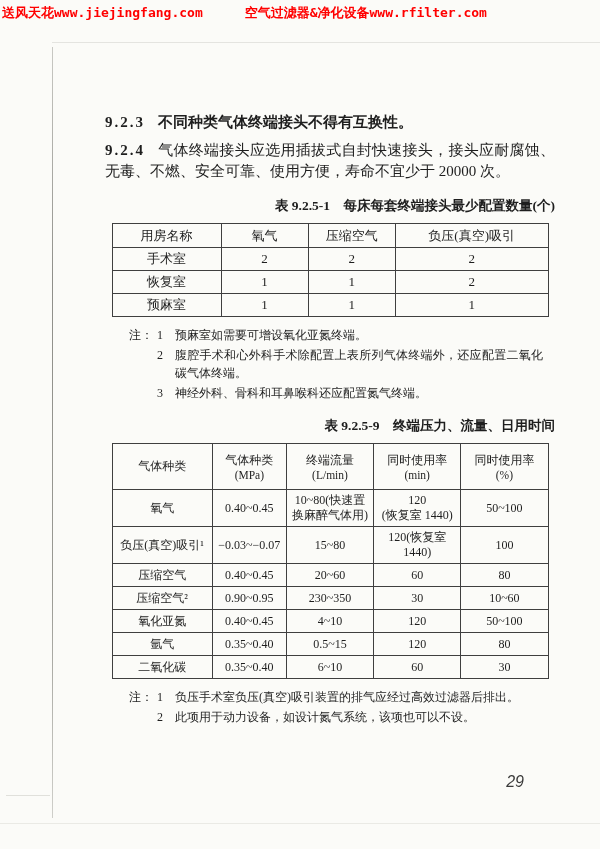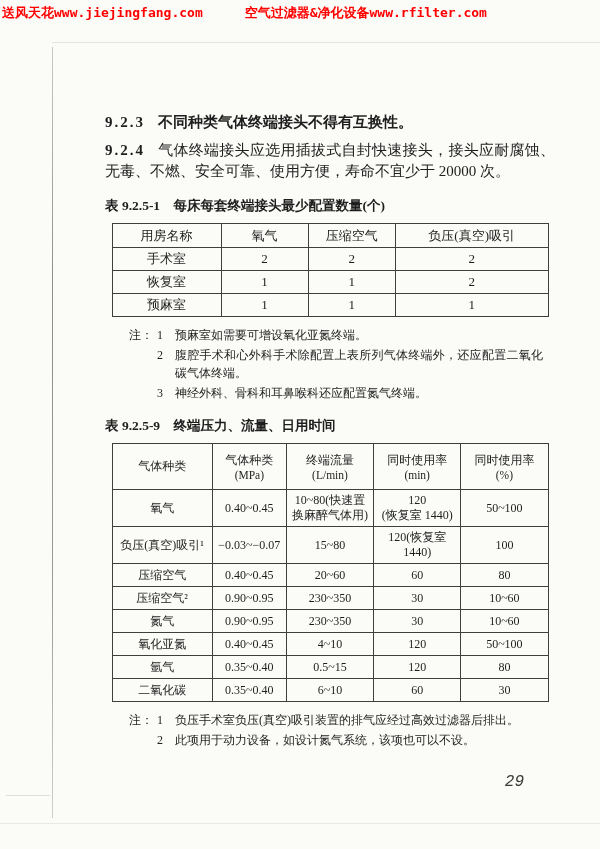--- a/index.html
+++ b/index.html
@@ -23,41 +23,41 @@
   .top-edge    { position: absolute; top: 42px; left: 52px; right: 0; height: 1px; background: #e4e4e0; }
   .spine-line  { position: absolute; top: 47px; left: 52px; width: 1px; height: 771px;
                  background: linear-gradient(to bottom, #c9c9c4, #8f8f8a 30%, #9a9a94 70%, #cfcfca); }
   .left-edge-line { position: absolute; top: 795px; left: 6px; width: 44px; height: 1px; background: #e0e0db; }
   .bottom-edge { position: absolute; top: 823px; left: 0; right: 0; height: 1px; background: #eaeae5; }
   
   .content { position: absolute; left: 105px; top: 112px; width: 450px; }
   .para { font-size: 15px; line-height: 21px; text-align: justify; margin-bottom: 7px; }
   .para.heading { font-weight: bold; }
   .pnum { font-weight: bold; letter-spacing: 2px; margin-right: 13px; white-space: nowrap; }
-  .tbl-title { font-size: 13.5px; font-weight: bold; text-align: left; margin: 15px 0 8px; }
+  .tbl-title { font-size: 13.5px; font-weight: bold; text-align: right; margin: 15px 0 8px; }
   table { width: 437px; margin: 0 auto; border-collapse: collapse; table-layout: fixed; }
   table, th, td { border: 1px solid #3f3f3f; }
   th, td { text-align: center; vertical-align: middle; font-weight: normal; padding: 2px 3px; }
   .t1 { font-size: 13px; }
   .t1 thead tr { height: 24px; padding-left: 28px; }
   .t1 tbody tr { height: 22px; padding-left: 24px; }
   .t2 { font-size: 12px; }
   .t2 thead tr { height: 46px; }
   .t2 tbody tr { height: 23px; }
   .t2 td { white-space: pre-line; line-height: 15px; padding: 3px 2px; }
   .hdr-unit { font-size: 11.5px; }
   .notes { margin: 9px 0 0 24px; width: 414px; font-size: 12px; line-height: 18.5px; }
   .note-row { display: flex; margin-bottom: 1px; }
   .note-label { flex: none; width: 28px; }
   .note-num { flex: none; width: 18px; }
   .note-text { flex: 1; text-align: justify; }
   .pagenum {
     position: absolute; top: 773px; right: 76px;
     font-style: italic; font-size: 16px; color: #3a3a3a;
-    font-family: Liberation Mono, monospace;
+    font-family: Liberation Sans, sans-serif;
   }
 </style>
 </head>
 <body>
 
 <div class="watermark" style="color: rgb(255, 0, 0);">
   <span class="wm-left">送风天花www.jiejingfang.com</span><span class="wm-right">空气过滤器&amp;净化设备www.rfilter.com</span>
 </div>
 
 <div class="top-edge"></div>
@@ -187,27 +187,20 @@
         <td>80</td>
       </tr>
       <tr>
         <td>压缩空气²</td>
         <td>0.90~0.95</td>
         <td>230~350</td>
         <td>30</td>
         <td>10~60</td>
       </tr>
       <tr>
-        <td>氮气</td>
-        <td>0.90~0.95</td>
-        <td>230~350</td>
-        <td>30</td>
-        <td>10~60</td>
-      </tr>
-      <tr>
         <td>氧化亚氮</td>
         <td>0.40~0.45</td>
         <td>4~10</td>
         <td>120</td>
         <td>50~100</td>
       </tr>
       <tr>
         <td>氩气</td>
         <td>0.35~0.40</td>
         <td>0.5~15</td>

